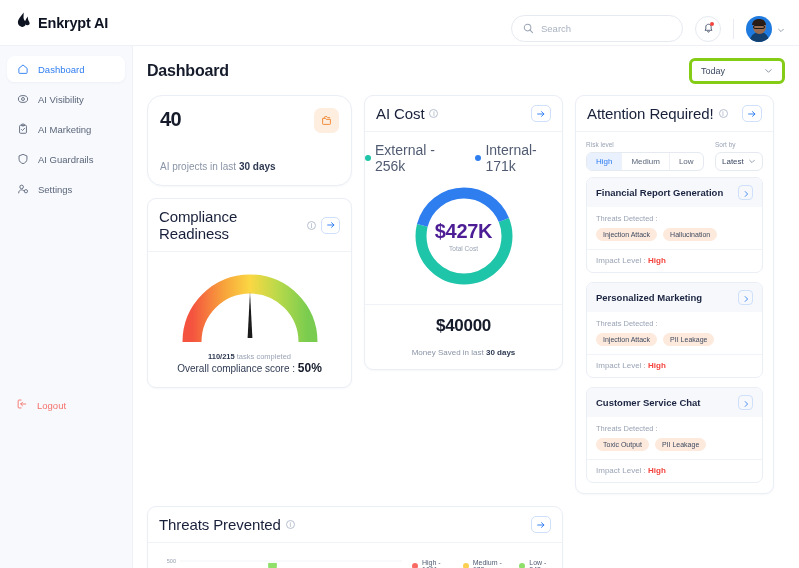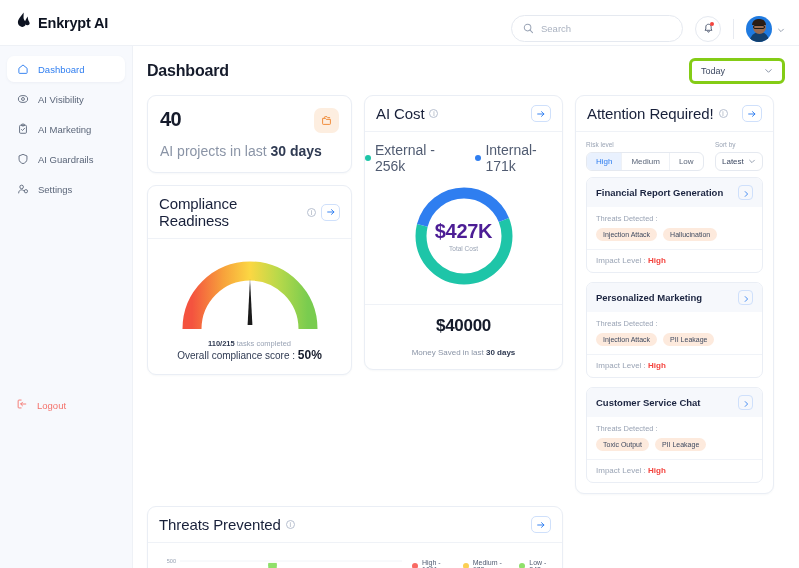--- a/index.html
+++ b/index.html
@@ -99,28 +99,28 @@
     width: 9px; height: 9px; border-radius: 50%; border: 1px solid #b7c0d0;
     color: #9aa4b5; font-size: 6.5px; line-height: 7px; text-align: center; font-style: normal;
     display: inline-flex; align-items: center; justify-content: center; flex: 0 0 9px;
   }
   .arrow-btn {
     margin-left: auto; width: 20px; height: 17px; border: 1px solid #cfe0fb; border-radius: 5px;
     display: flex; align-items: center; justify-content: center; color: #2f7ef0; cursor: pointer; background:#fff;
   }
 
   
-  .stat-card { padding: 12px 12px 13px 12px; display: flex; flex-direction: column; }
+  .stat-card { padding: 12px 12px 13px 12px; display: flex; flex-direction: column; border-radius: 15px; }
   .stat-top { display: flex; align-items: flex-start; }
   .stat-num { font-size: 20px; font-weight: bold; color: #151b2b; letter-spacing: -0.5px; }
   .stat-ico {
     margin-left: auto; width: 25px; height: 25px; border-radius: 7px; background: #fdeee0;
     display: flex; align-items: center; justify-content: center;
   }
-  .stat-sub { margin-top: 10px; font-size: 14px; color: #8a94a6; }
+  .stat-sub { margin-top: 28px; font-size: 10px; color: #8a94a6; }
   .stat-sub .hl { color: #2f3a52; font-weight: bold; }
 
   
   .gauge-body { padding: 10px 10px 12px 10px; display: flex; flex-direction: column; align-items: center; }
   .gauge-cap { font-size: 7.5px; color: #9aa4b5; margin-top: 2px; }
   .gauge-cap b { color: #2f3a52; }
   .score-line { font-size: 10px; color: #2f3a52; }
   .score-line .pct { font-weight: bold; font-size: 12px; color: #151b2b; }
 
   

